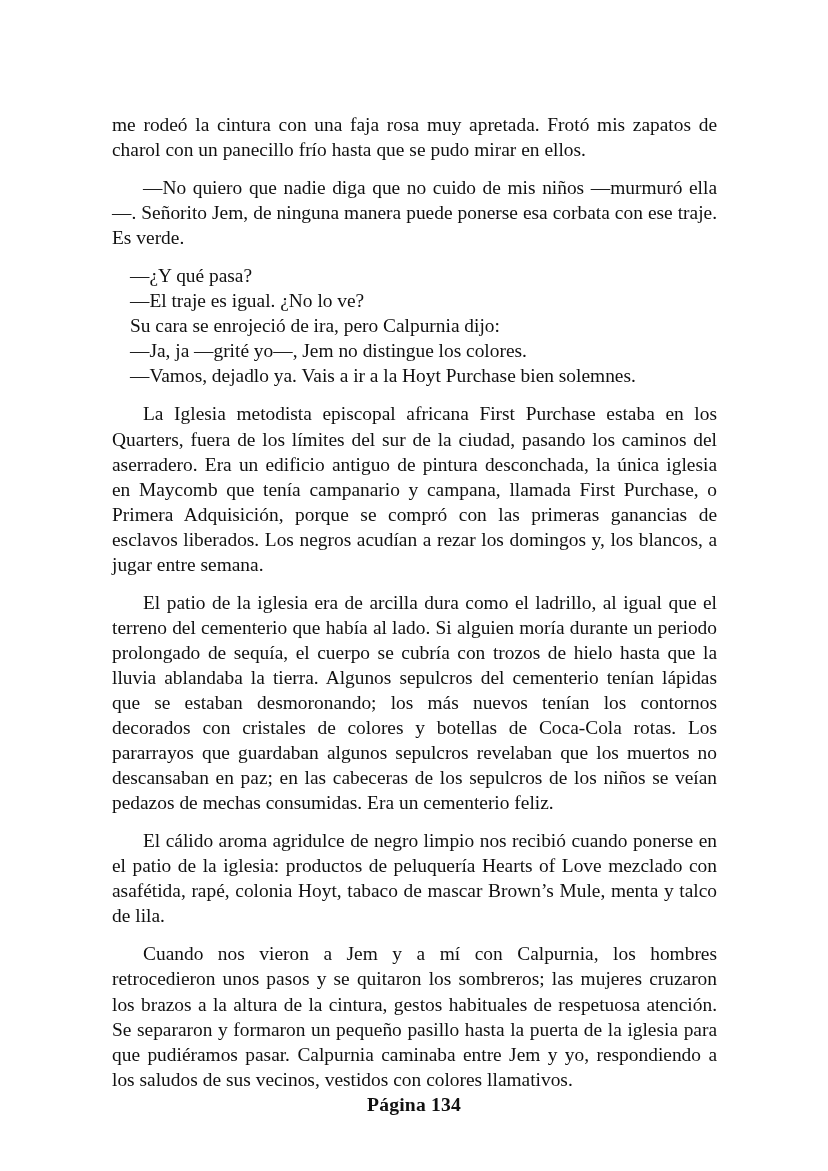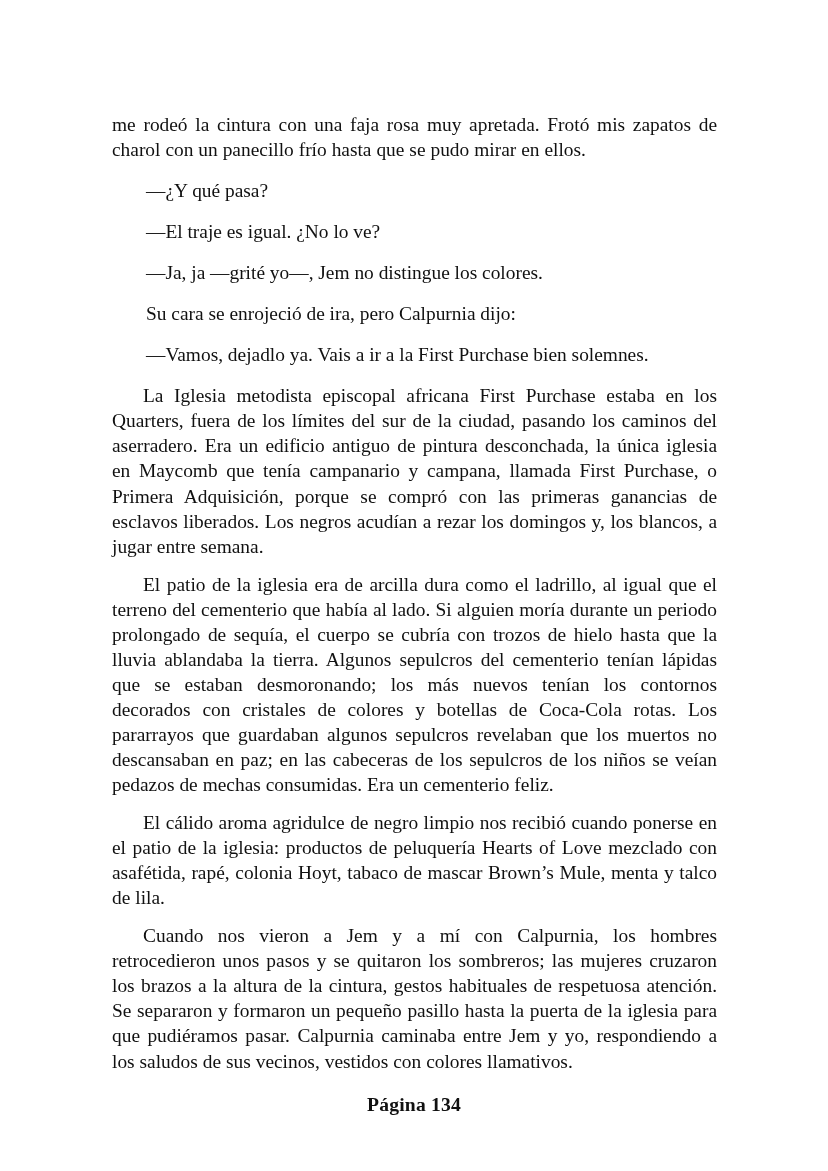--- a/index.html
+++ b/index.html
@@ -38,21 +38,21 @@
     text-indent: 31px;
     hyphens: none;
     -webkit-hyphens: none;
     word-spacing: 0.1px;
   }
   p.para.noindent {
     text-indent: 0;
   }
   
   p.line {
-    margin: 16px;
+    margin: 0;
     font-size: 19.4px;
     line-height: 25.05px;
     text-align: left;
     text-indent: 31px;
     hyphens: none;
     -webkit-hyphens: none;
   }
   .footer {
     position: absolute;
     left: 0;
@@ -67,25 +67,26 @@
   }
 </style>
 </head>
 <body>
 
 <div class="page">
 
   <div class="text-column">
 
   <p class="para noindent">me rodeó la cintura con una faja rosa muy apretada. Frotó mis zapatos de charol con un panecillo frío hasta que se pudo mirar en ellos.</p>
+      <p class="para">—No quiero que nadie diga que no cuido de mis niños —murmuró ella—. Señorito Jem, de ninguna manera puede ponerse esa corbata con ese traje. Es verde.</p>
       <p class="line">—¿Y qué pasa?</p>
       <p class="line">—El traje es igual. ¿No lo ve?</p>
+      <p class="line">Su cara se enrojeció de ira, pero Calpurnia dijo:</p>
       <p class="line">—Ja, ja —grité yo—, Jem no distingue los colores.</p>
-      <p class="line">Su cara se enrojeció de ira, pero Calpurnia dijo:</p>
-      <p class="line">—Vamos, dejadlo ya. Vais a ir a la First Purchase bien solemnes.</p>
+      <p class="line">—Vamos, dejadlo ya. Vais a ir a la Hoyt Purchase bien solemnes.</p>
       <p class="para">La Iglesia metodista episcopal africana First Purchase estaba en los Quarters, fuera de los límites del sur de la ciudad, pasando los caminos del aserradero. Era un edificio antiguo de pintura desconchada, la única iglesia en Maycomb que tenía campanario y campana, llamada First Purchase, o Primera Adquisición, porque se compró con las primeras ganancias de esclavos liberados. Los negros acudían a rezar los domingos y, los blancos, a jugar entre semana.</p>
       <p class="para">El patio de la iglesia era de arcilla dura como el ladrillo, al igual que el terreno del cementerio que había al lado. Si alguien moría durante un periodo prolongado de sequía, el cuerpo se cubría con trozos de hielo hasta que la lluvia ablandaba la tierra. Algunos sepulcros del cementerio tenían lápidas que se estaban desmoronando; los más nuevos tenían los contornos decorados con cristales de colores y botellas de Coca-Cola rotas. Los pararrayos que guardaban algunos sepulcros revelaban que los muertos no descansaban en paz; en las cabeceras de los sepulcros de los niños se veían pedazos de mechas consumidas. Era un cementerio feliz.</p>
       <p class="para">El cálido aroma agridulce de negro limpio nos recibió cuando ponerse en el patio de la iglesia: productos de peluquería Hearts of Love mezclado con asafétida, rapé, colonia Hoyt, tabaco de mascar Brown’s Mule, menta y talco de lila.</p>
       <p class="para">Cuando nos vieron a Jem y a mí con Calpurnia, los hombres retrocedieron unos pasos y se quitaron los sombreros; las mujeres cruzaron los brazos a la altura de la cintura, gestos habituales de respetuosa atención. Se separaron y formaron un pequeño pasillo hasta la puerta de la iglesia para que pudiéramos pasar. Calpurnia caminaba entre Jem y yo, respondiendo a los saludos de sus vecinos, vestidos con colores llamativos.</p>
     </div>
 
   <div class="footer">Página 134</div>
 
 </div>
 

